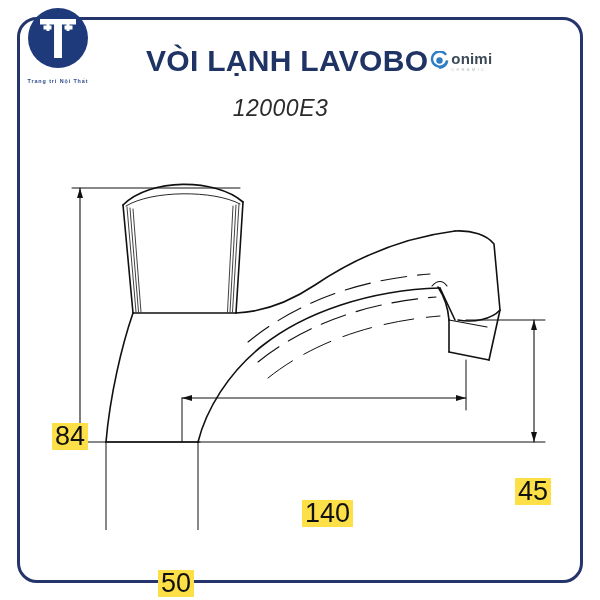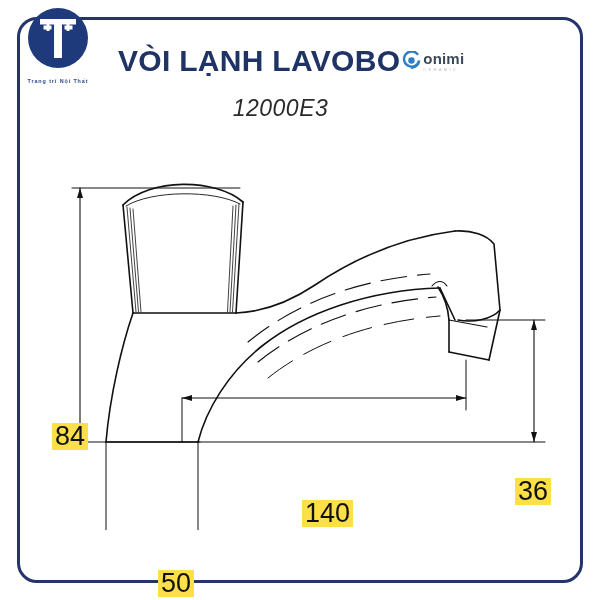--- a/index.html
+++ b/index.html
@@ -63,20 +63,21 @@
   .title-wrap{
     position:absolute;
     left:118px;top:44px;
     width:420px;
   }
   .title-row{
     display:flex;
     align-items:center;
     justify-content:flex-start;
     height:34px;
+    margin-left:28px;
   }
   .title-main{
     font-size:30px;
     font-weight:bold;
     color:#1f3465;
     letter-spacing:.3px;
     white-space:nowrap;
     line-height:1;
   }
   .brand{
@@ -265,16 +266,16 @@
         <polygon points="534,190 531,200 537,200" fill="#111" stroke="none"></polygon>
         <polygon points="534,312 531,302 537,302" fill="#111" stroke="none"></polygon>
 
       </g>
     </svg>
 
     
     <div class="dim-label" id="lbl-84">84</div>
     <div class="dim-label" id="lbl-40">50</div>
     <div class="dim-label" id="lbl-110">140</div>
-    <div class="dim-label" id="lbl-45">36</div>
+    <div class="dim-label" id="lbl-45">45</div>
   </div>
 
 </div>
 
 </body></html>

